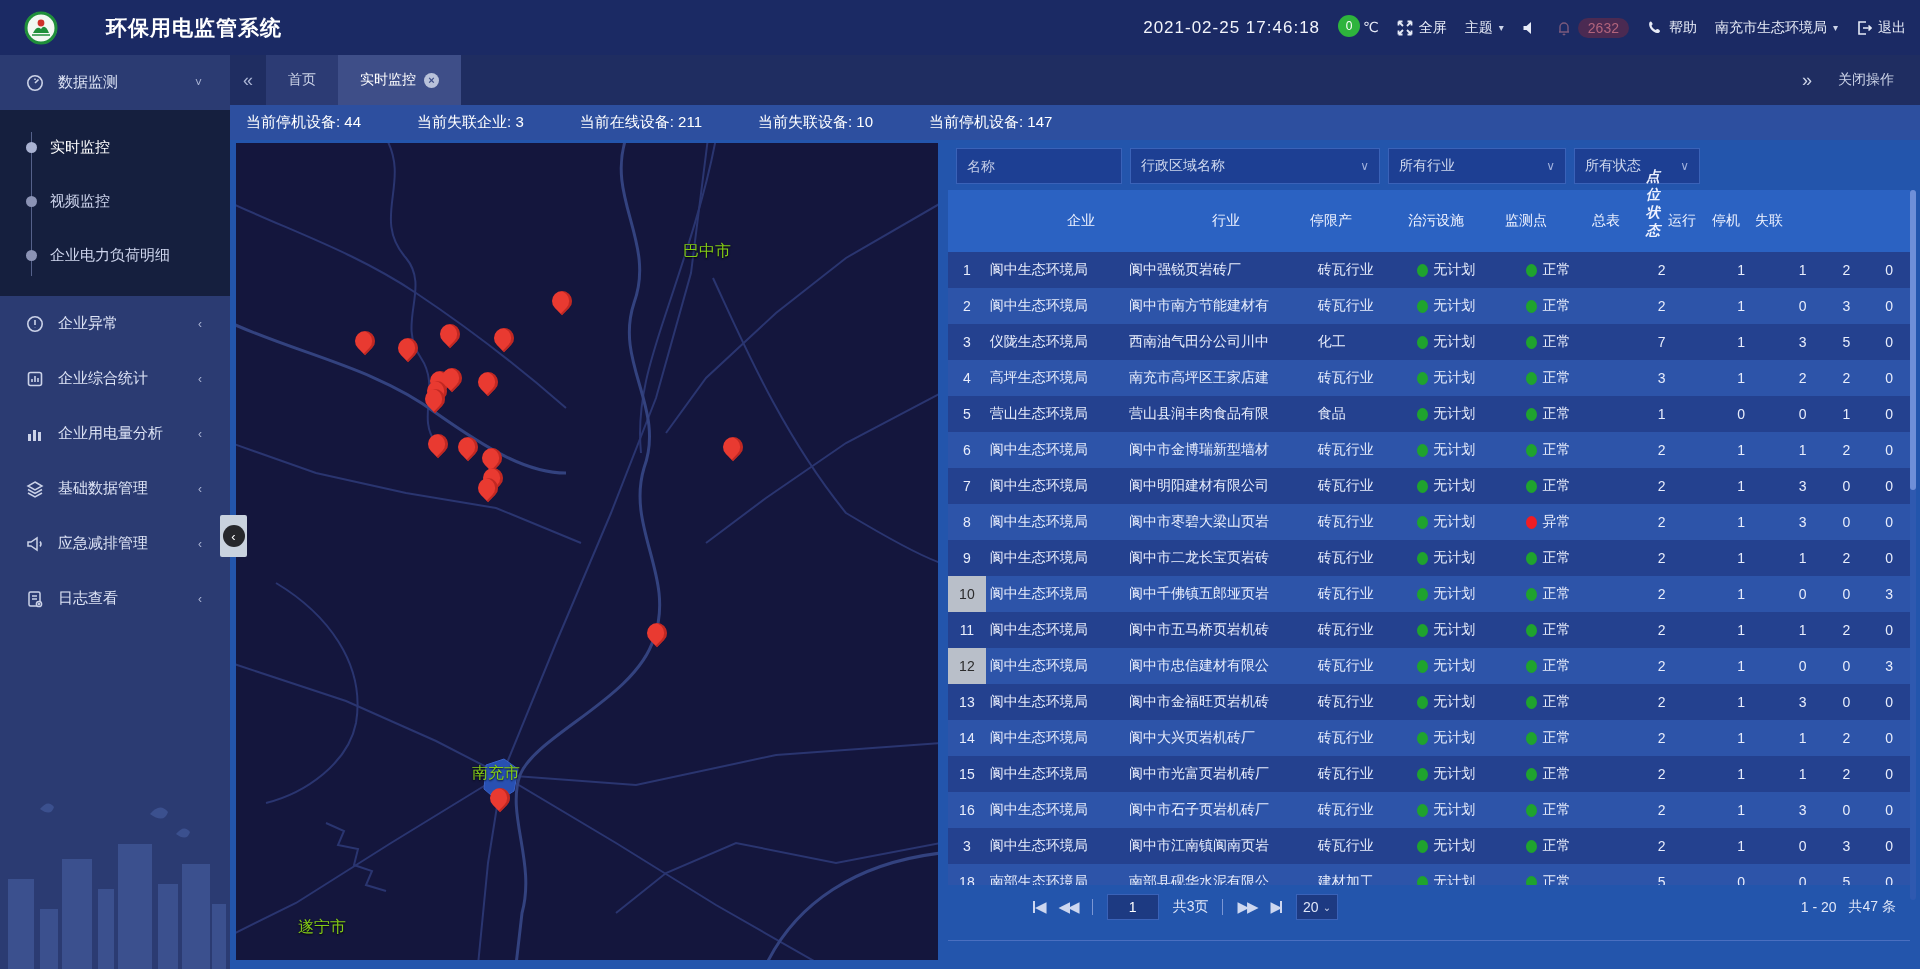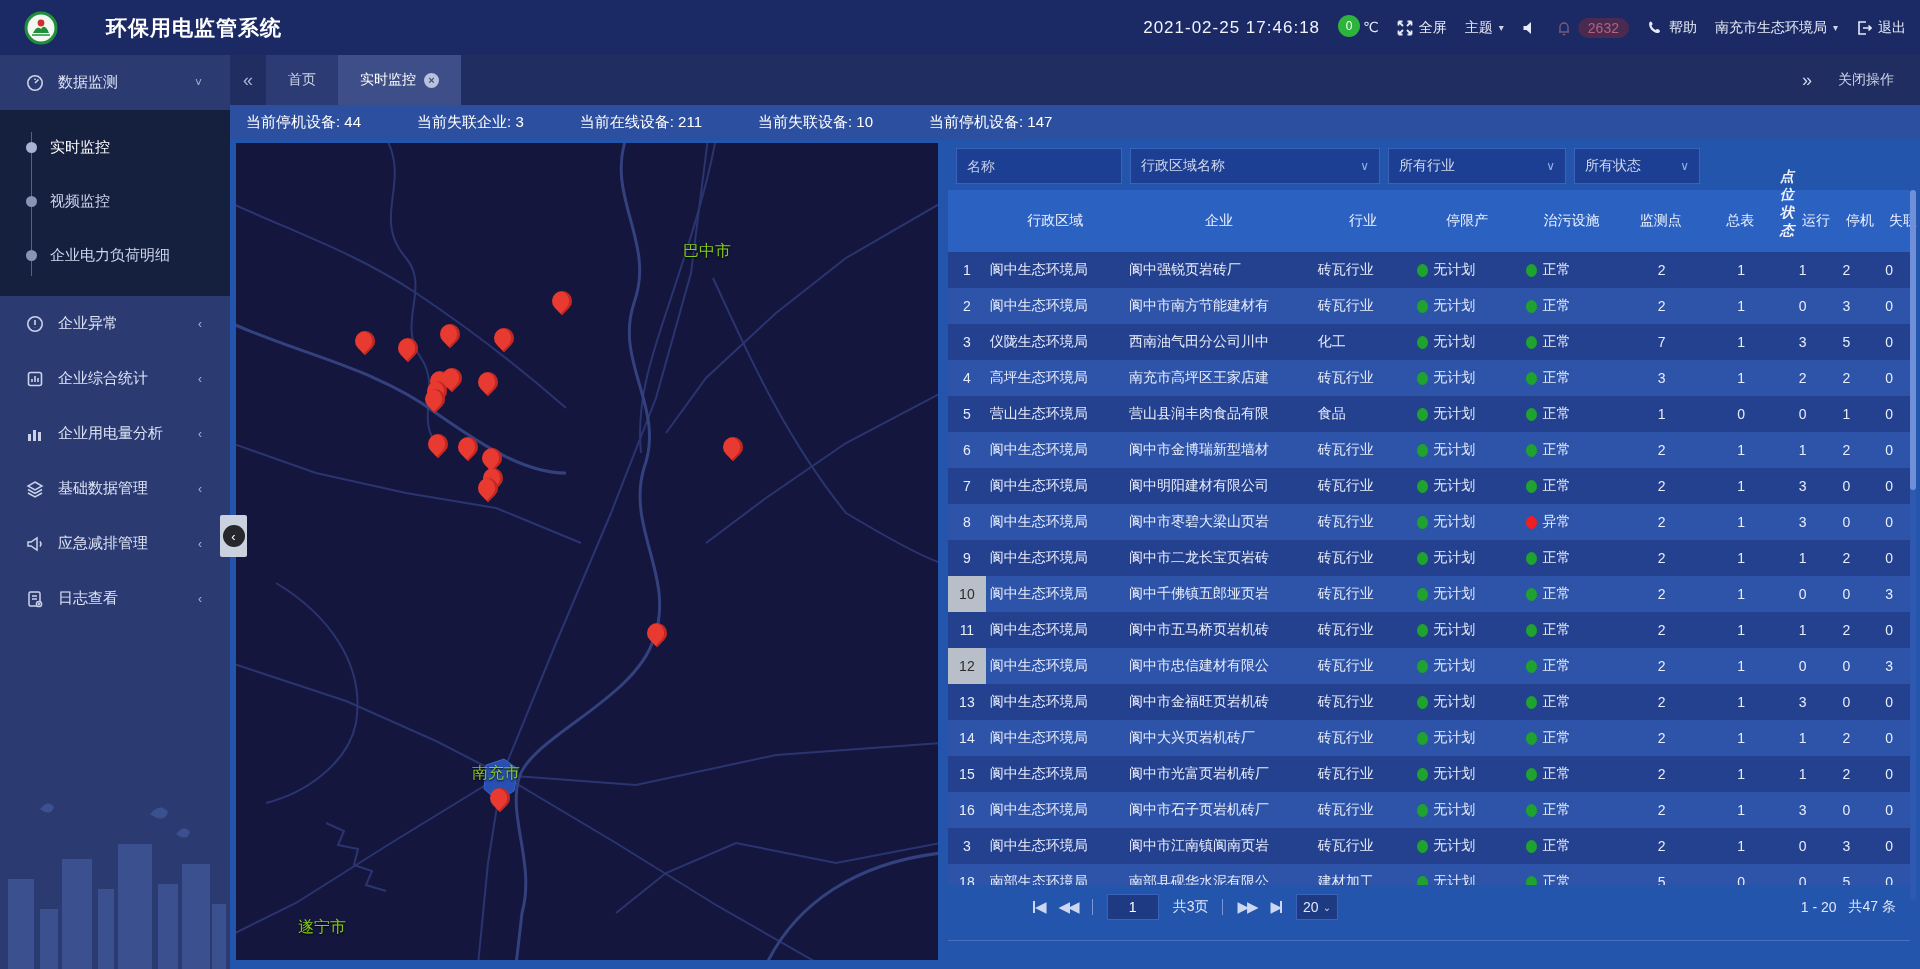--- a/index.html
+++ b/index.html
@@ -351,21 +351,20 @@
         <span class="sel-caret">∨</span>
     </div>
     <div class="f-select sel-status">
       <span>所有状态</span>
         <span class="sel-caret">∨</span>
     </div>
   </div>
 
   <div class="grid-head">
     <div class="hc c0"></div>
-    <div class="hc c1">行政区域</div>
     <div class="hc c2">企业</div>
     <div class="hc c3">行业</div>
     <div class="hc c4">停限产</div>
     <div class="hc c5">治污设施</div>
     <div class="hc c6">监测点</div>
     <div class="hc c7">总表</div>
     <div class="cgroup group-cell">
       <div class="group-title">点位状态</div>
       <div class="group-sub">
         <span class="c8">运行</span>

